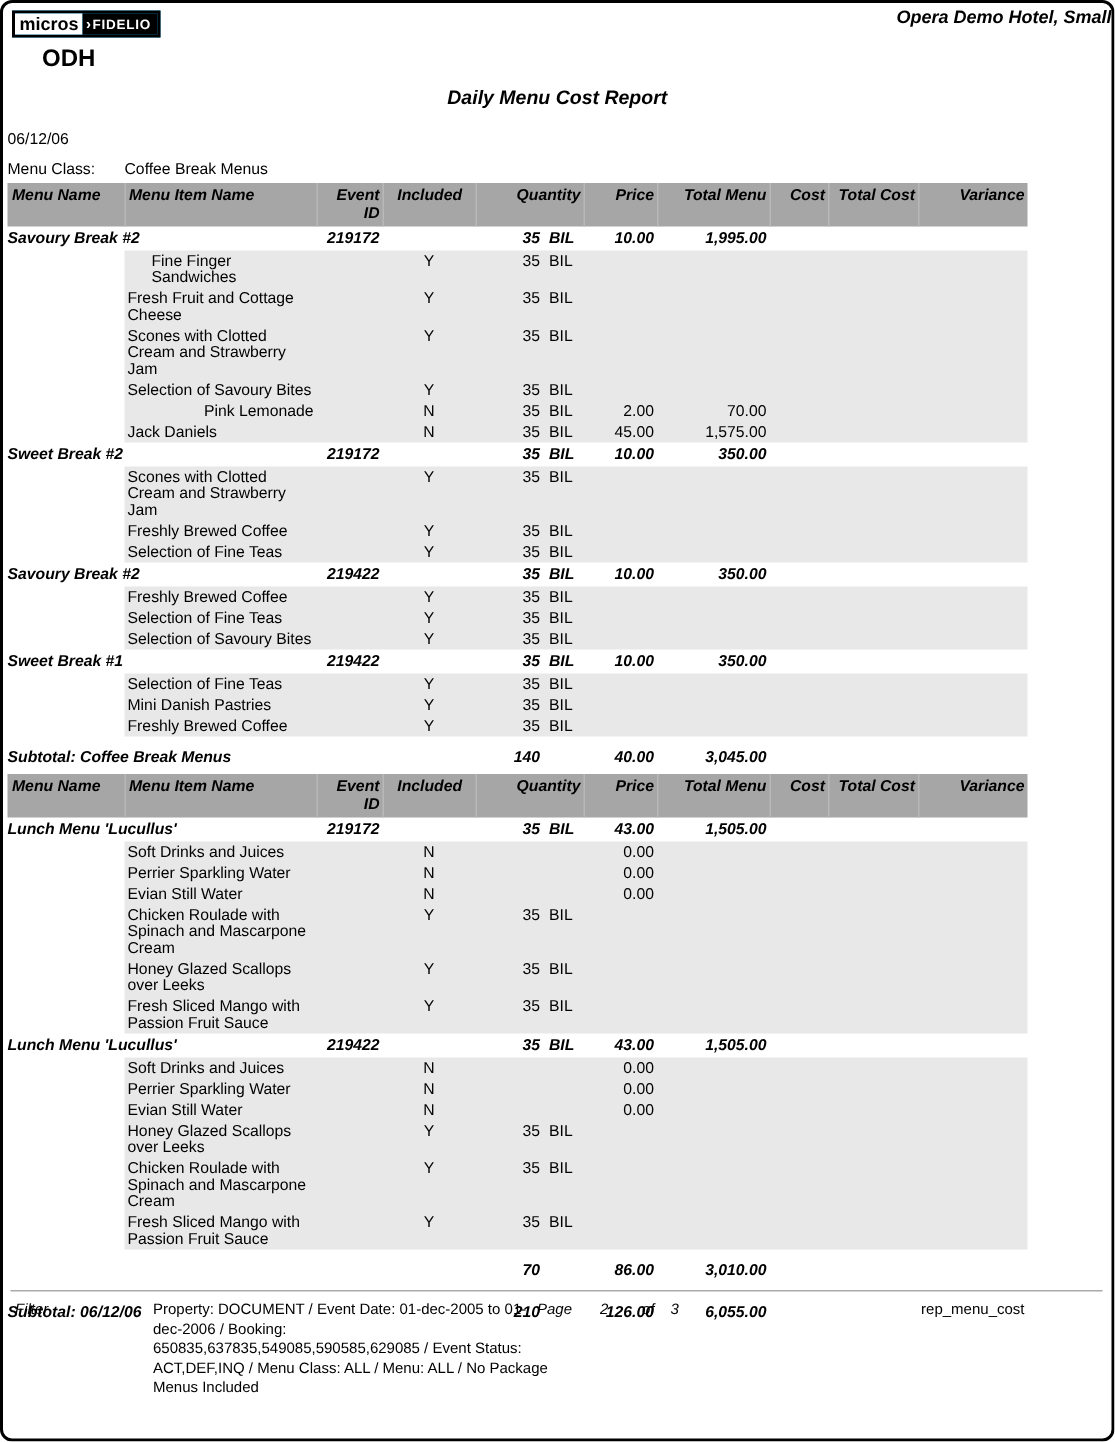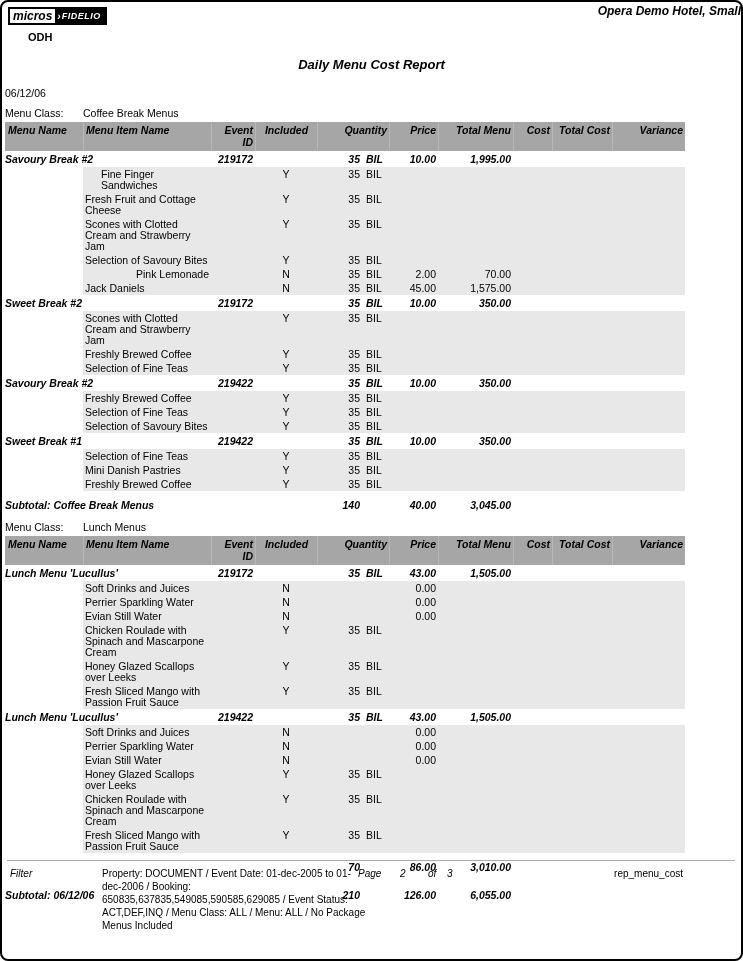--- a/index.html
+++ b/index.html
@@ -10,26 +10,26 @@
     background:#fff;
     border:2px solid #000;
     border-radius:8px;
     font-family:"Liberation Sans", sans-serif;
     font-size:10.5px;
     color:#000;
     overflow:hidden;
   }
   
   .hdr { position:relative; height:48px; }
-  .logo { position:absolute; left:6px; top:5px; display:inline-flex; align-items:stretch; border:2px solid #000; background:#0ea5e9;font-style:italic; }
+  .logo { position:absolute; left:6px; top:5px; display:inline-flex; align-items:stretch; border:2px solid #000; background:#0ea5e9; }
   .logo-micros { padding:0 3px; font-weight:bold; font-size:12px; line-height:14px; color:#000; background:#fff; }
   .logo-black { background:#000; color:#fff; display:flex; align-items:center; padding:0 4px 0 2px; }
   .logo-arrow { font-size:10px; font-weight:bold; margin-right:1px; }
   .logo-fidelio { font-weight:bold; font-size:9px; letter-spacing:0.5px; }
-  .prop-code { position:absolute; left:26px; top:29px; font-weight:bold; font-size:11px; }
+  .prop-code { position:absolute; left:26px; top:29px; font-weight:bold; font-size:16px; }
   .hotel-name { position:absolute; left:0; right:0; top:2px; text-align:right; font-weight:bold; font-style:italic; font-size:12px;padding-left:36px; }
   .print-info { position:absolute; right:68px; top:3px; width:220px; font-style:italic; font-size:10.5px; text-align:right; line-height:14.5px; }
   .printed-by-row { display:flex; justify-content:flex-end; }
   .printed-by-val { display:inline-block; width:92px; text-align:right; }
   
   .report-title { text-align:center; font-weight:bold; font-style:italic; font-size:13px; margin-top:7px; }
   .report-date { margin:15px 0 0 3px; }
   
   .tbl { margin-left:3px; width:680px; }
   .menu-class-row { margin:8px 0 0 0; }
@@ -254,21 +254,20 @@
           <div class="ar" style="grid-column: 6;"></div>
           <div class="ar" style="grid-column: 7;"></div>
         </div>
       </div>
       <div class="grid subtotal">
         <div class="al" style="grid-column: 1 / 5;">Subtotal: Coffee Break Menus</div>
         <div class="ar" style="grid-column: 5;">140</div>
         <div class="ar" style="grid-column: 7;">40.00</div>
         <div class="ar" style="grid-column: 8;">3,045.00</div>
       </div>
-      <div class="menu-class-row"><span class="lbl">Menu Class:</span><span>Lunch Menus</span></div>
       <div class="grid t-head">
         <div class="al" style="grid-column: 1;">Menu Name</div>
         <div class="al" style="grid-column: 2;">Menu Item Name</div>
         <div class="ar" style="grid-column: 3;">Event ID</div>
         <div class="ac" style="grid-column: 4;">Included</div>
         <div class="ar" style="grid-column: 5 / 7;">Quantity</div>
         <div class="ar" style="grid-column: 7;">Price</div>
         <div class="ar" style="grid-column: 8;">Total Menu</div>
         <div class="ar" style="grid-column: 9;">Cost</div>
         <div class="ar" style="grid-column: 10;">Total Cost</div>

